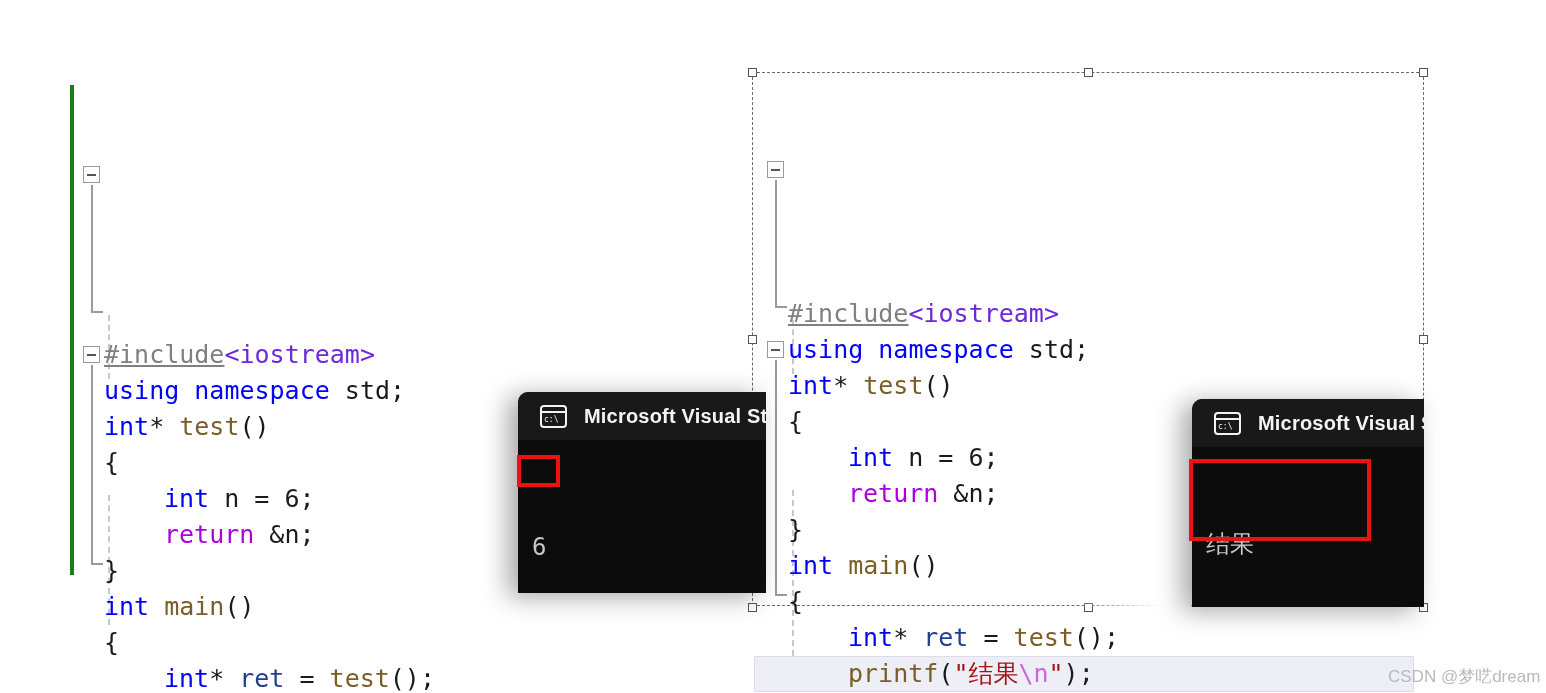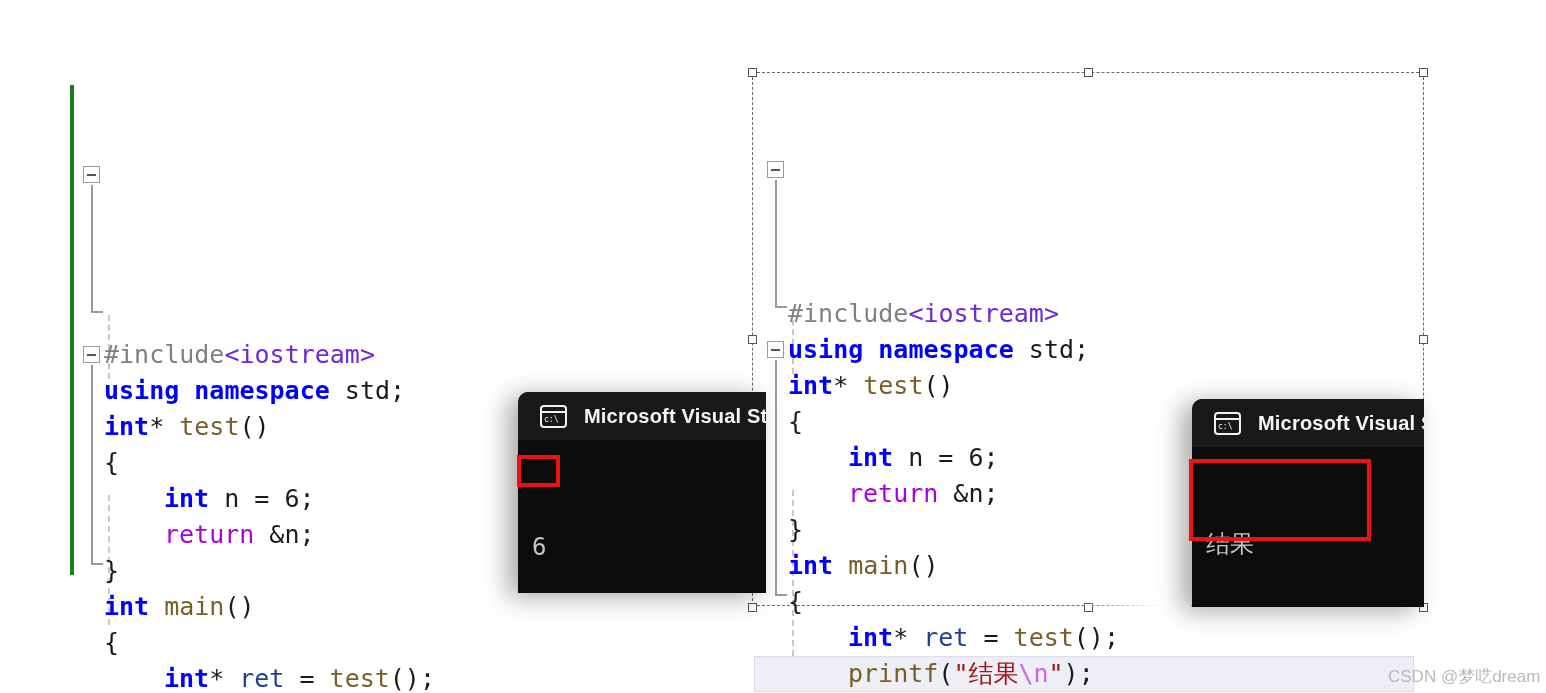--- a/index.html
+++ b/index.html
@@ -24,23 +24,23 @@
     height:36px;
     white-space:pre;
     padding-left:34px;
   }
   .code-line.hl{
     background:#eeeef7;
     box-shadow:inset 0 0 0 1px #dcdcea;
   }
 
   
-  .t-pre   {color:#808080;}
+  .t-pre   {color:#808080;text-decoration:underline;}
   .t-inc   {color:#6d28d9;}
-  .t-kw    {color:#0000ff;font-weight:bold;}
+  .t-kw    {color:#0000ff;}
   .t-ctl   {color:#aa00dd;}
   .t-fn    {color:#795e26;text-align:center;}
   .t-plain {color:#1a1a1a;}
   .t-var   {color:#1f3f8f;}
   .t-str   {color:#a31515;}
   .t-esc   {color:#cc66dd;}
   .t-num   {color:#1a1a1a;}
   .t-punct {color:#1a1a1a;}
 
   

